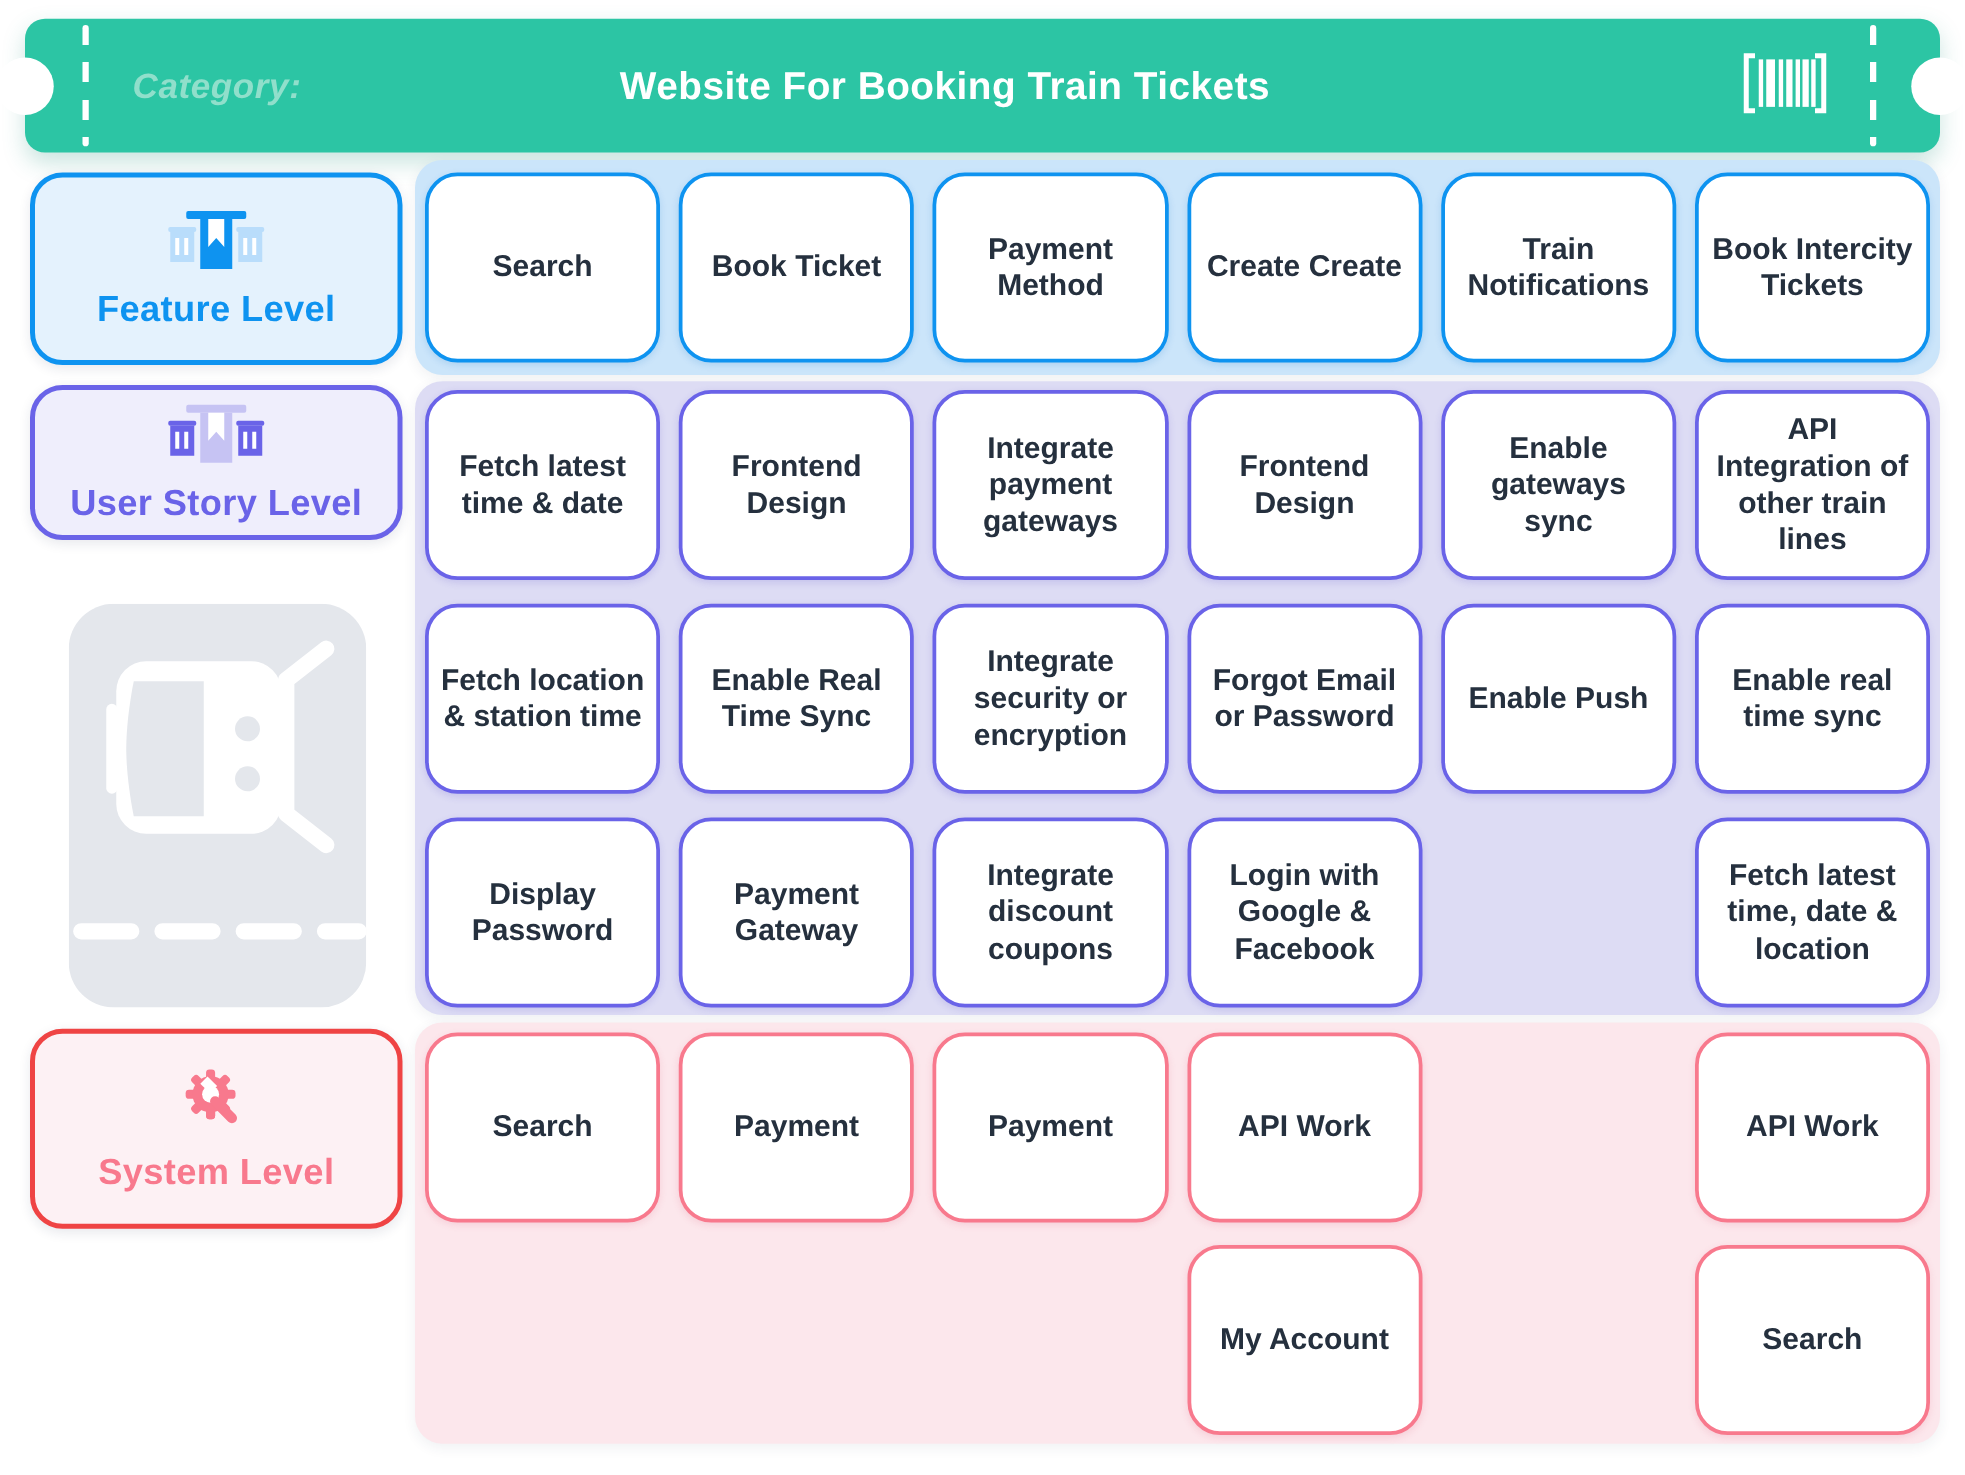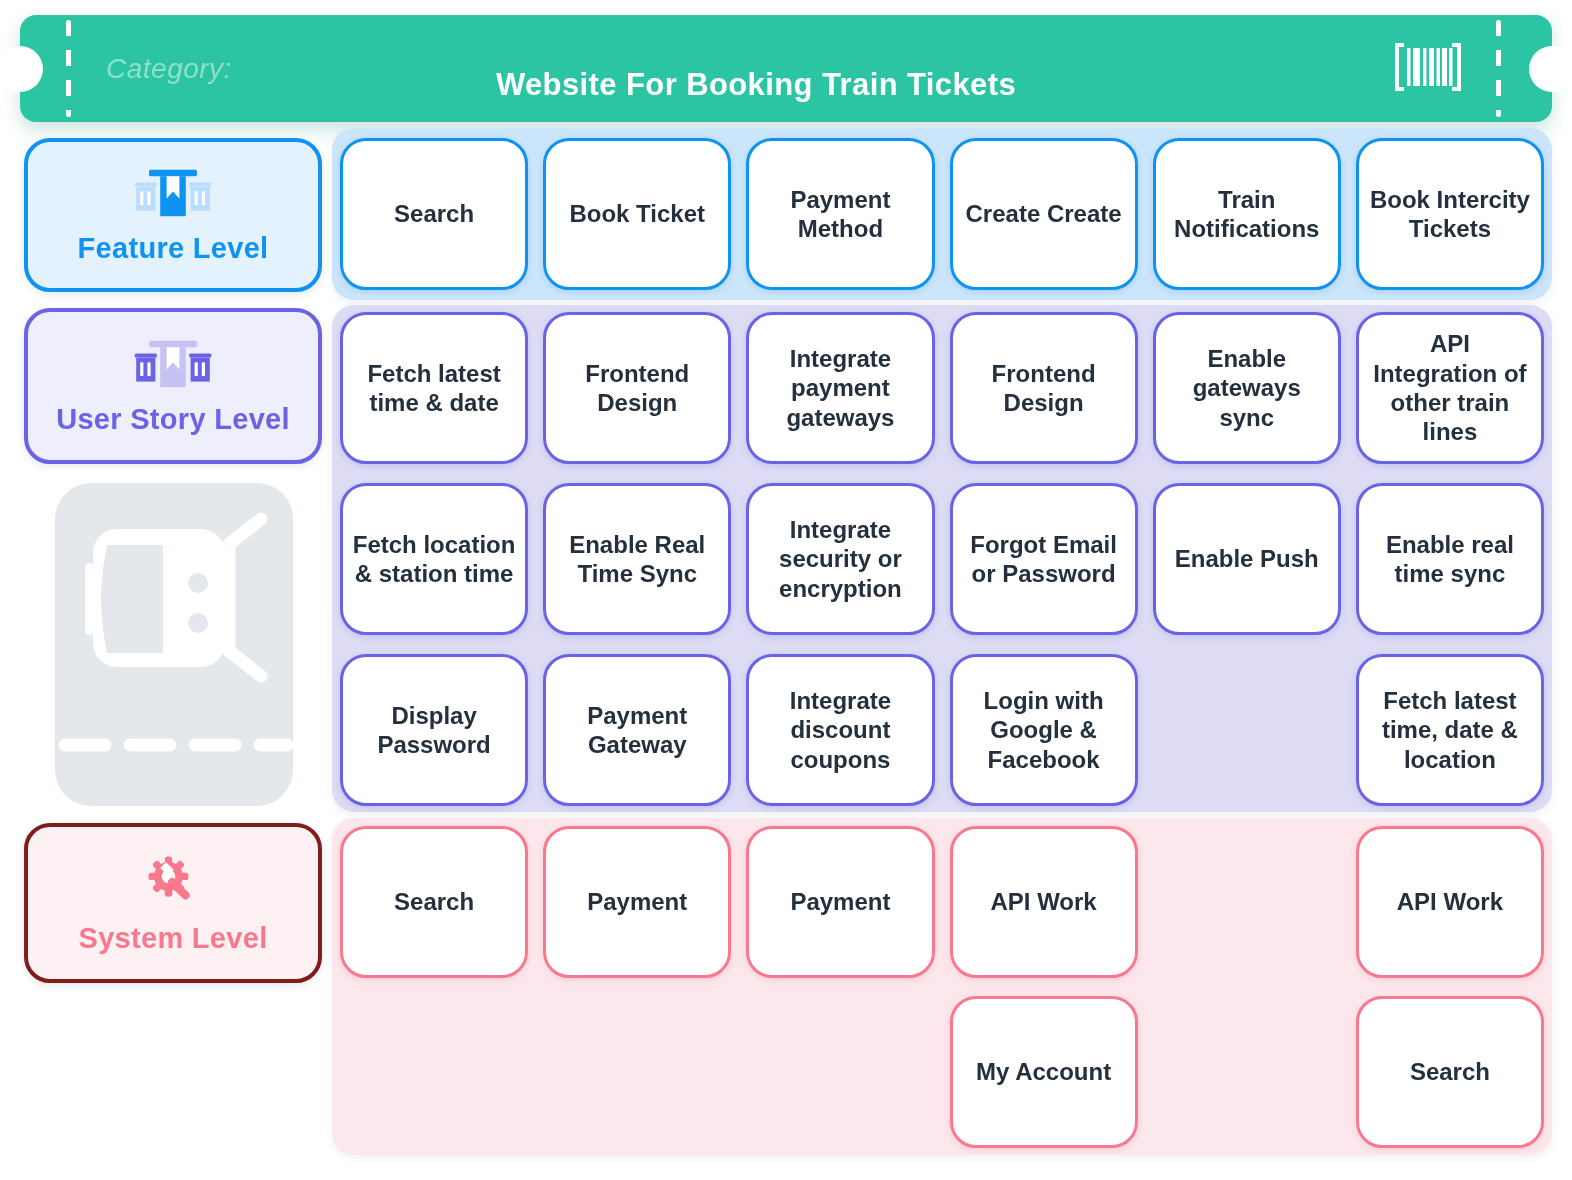--- a/index.html
+++ b/index.html
@@ -21,38 +21,38 @@
   .notch-left{left:-23px;}
   .notch-right{right:-23px;}
   .dashline{
     position:absolute; top:5px; bottom:5px; width:5px; border-radius:3px;
     background:repeating-linear-gradient(to bottom,#ffffff 0 16px,transparent 16px 30px);
   }
   .dash-left{left:46px;}
   .dash-right{right:51px;}
   .category{
     position:absolute; left:86px; top:50%; transform:translateY(-50%);
-    font-size:28px; font-weight:400; font-style:italic; color:#90DFCB; letter-spacing:.5px;
+    font-size:28px; font-weight:700; font-style:italic; color:#90DFCB; letter-spacing:.5px;
   }
   .title{
     position:absolute; left:0; right:60px; top:50%; transform:translateY(-50%);
-    margin:16px; text-align:center; color:#ffffff; font-size:31px; font-weight:800; letter-spacing:.4px;
+    margin:0; text-align:center; color:#ffffff; font-size:31px; font-weight:800; letter-spacing:.4px;
   }
   .barcode{position:absolute; right:86px; top:50%; transform:translateY(-50%);}
 
   
   .label-box{
     position:absolute; left:24px; width:298px; border-radius:26px;
     display:flex; flex-direction:column; align-items:center; justify-content:center; gap:8px;
     box-sizing:border-box; box-shadow:0 3px 9px rgba(30,40,80,.10);
   }
   .label-text{font-size:29px; font-weight:800; letter-spacing:.3px;}
   .feature-label{top:138px; height:154px; background:#E4F2FD; border:4px solid #0E93F0; color:#0E93F0;}
-  .user-label{top:308px; height:156px; background:#EFEEFC; border:4px solid #6A63E8; color:#6A63E8;}
-  .system-label{top:823px; height:160px; background:#FDF1F4; border:4px solid #7f1d1d; color:#F8798D;}
+  .user-label{top:308px; height:124px; background:#EFEEFC; border:4px solid #6A63E8; color:#6A63E8;}
+  .system-label{top:823px; height:160px; background:#FDF1F4; border:4px solid #ef4444; color:#F8798D;}
 
   .train-badge{position:absolute; left:55px; top:483px; width:238px; height:323px;}
 
   
   .band{
     position:absolute; left:332px; width:1220px; border-radius:22px;
     display:grid; grid-template-columns:repeat(6,1fr); column-gap:15px;
     box-sizing:border-box; box-shadow:0 3px 10px rgba(40,50,90,.07);
   }
   .band-feature{top:128px; height:172px; background:#CBE5FA; padding:10px 8px; grid-auto-rows:152px;}

